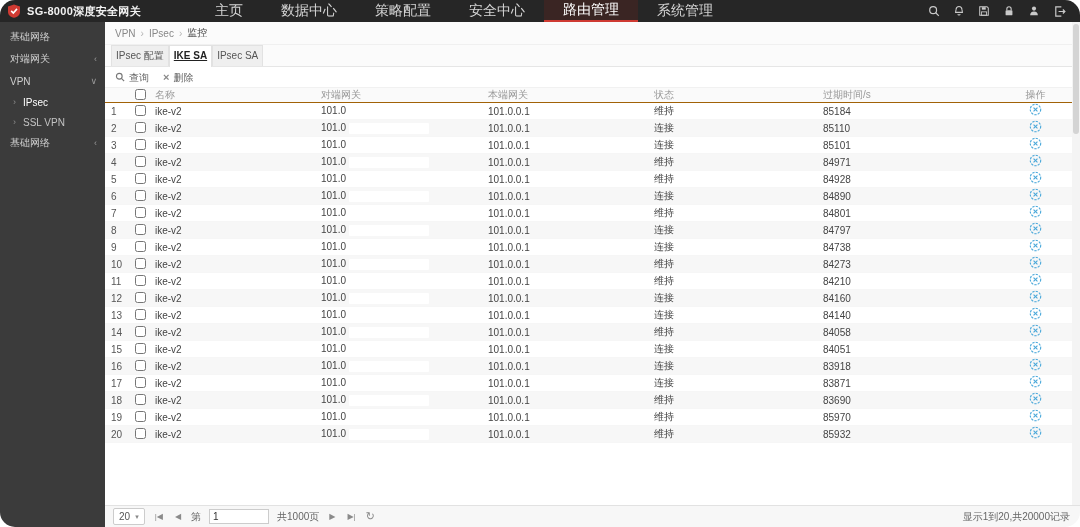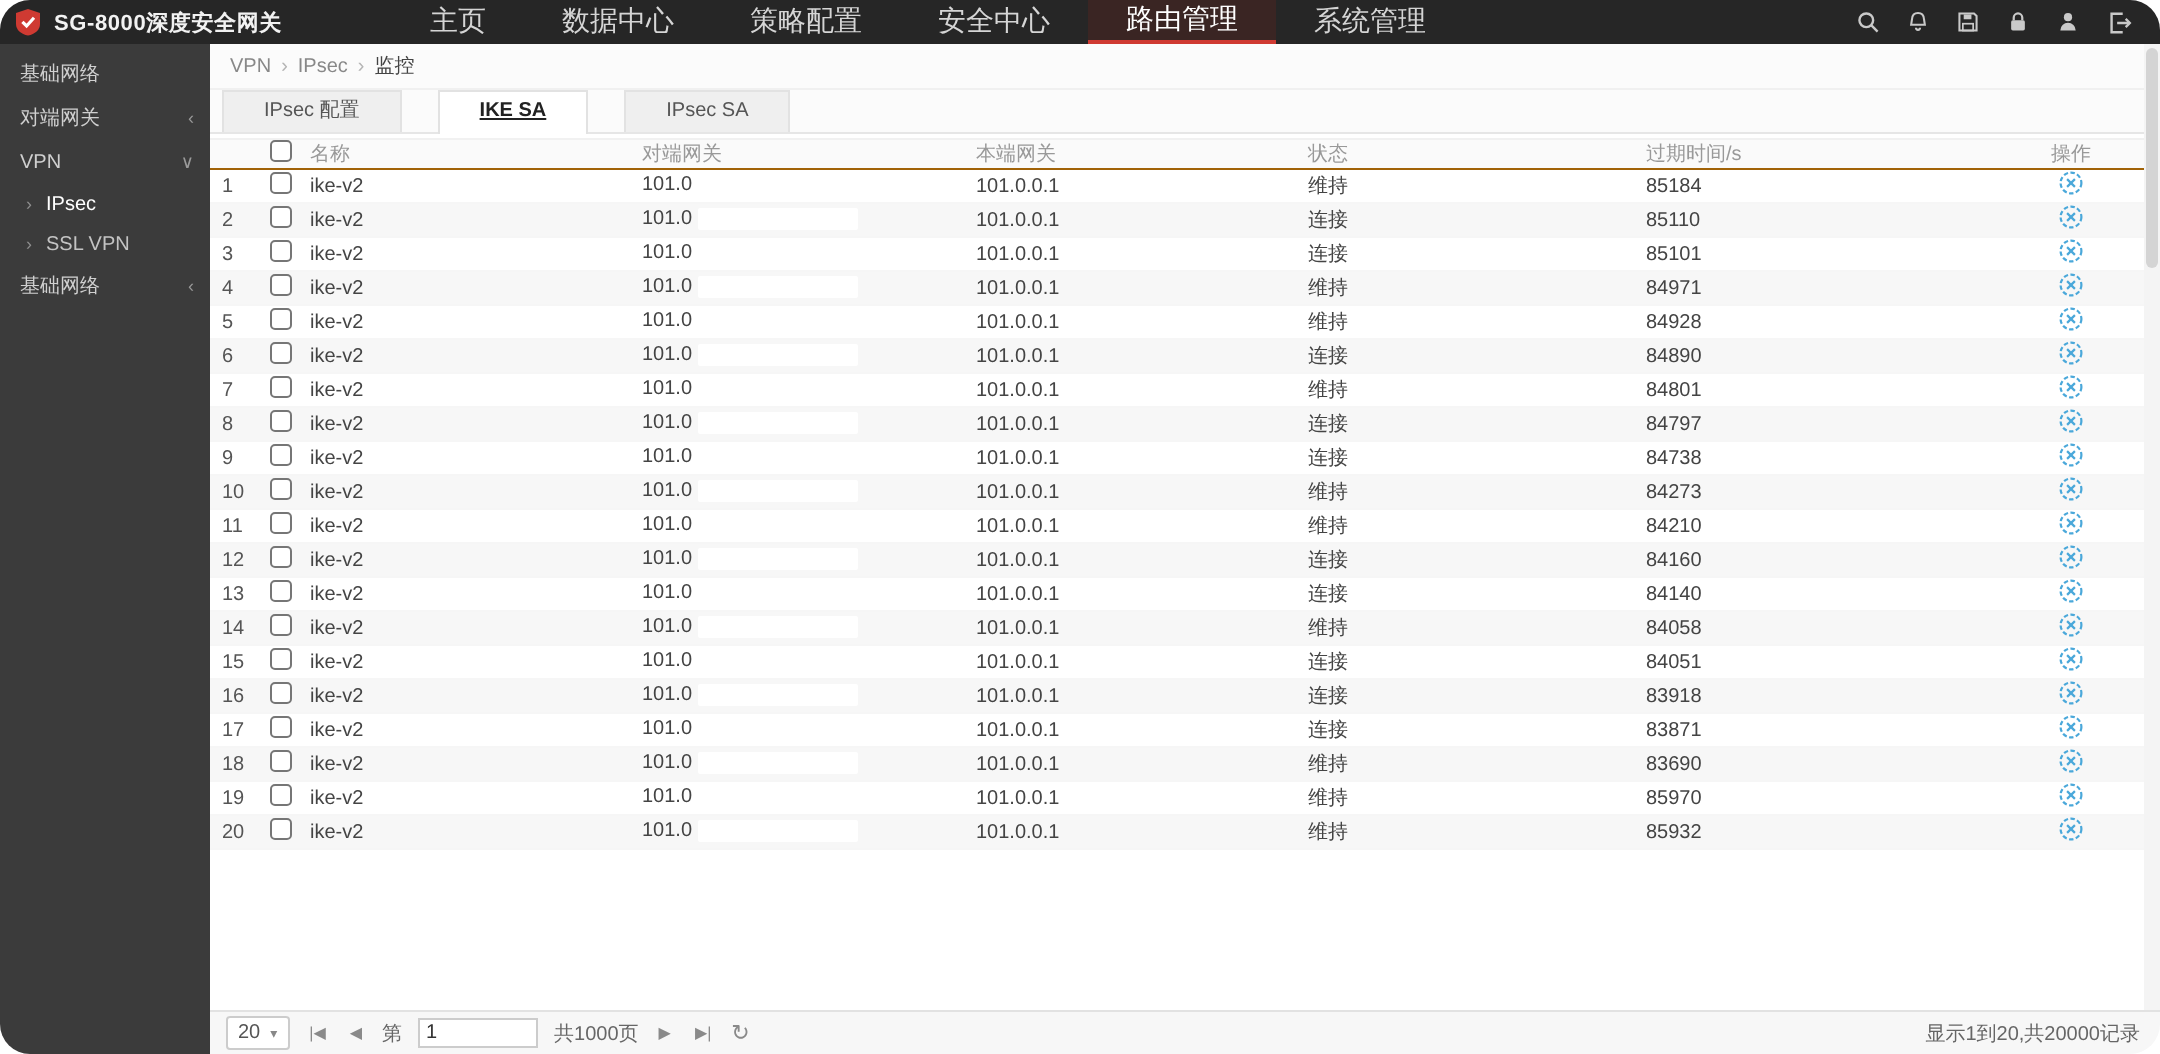--- a/index.html
+++ b/index.html
@@ -25,21 +25,21 @@
   .side-sub .arrow{color:#8f8f8f;font-size:9px;}
   .side-sub.active{color:#ffffff;}
 
   
   .main{position:absolute;top:22px;left:105px;right:0;bottom:0;display:flex;flex-direction:column;background:#fff;}
   .breadcrumb{height:22px;min-height:22px;background:#fbfbfb;border-bottom:1px solid #f0f0f0;display:flex;align-items:center;padding-left:10px;font-size:10px;color:#888;gap:5px;}
   .crumb.last{color:#444;}
   .sep{color:#b5b5b5;}
 
   .tabstrip{height:22px;min-height:22px;background:#fbfbfb;border-bottom:1px solid #e6e6e6;display:flex;align-items:flex-end;padding-left:6px;box-sizing:border-box;}
-  .tab{height:21px;line-height:20px;padding:0 20px;font-size:10px;color:#555;background:#efefef;border:1px solid #e2e2e2;border-bottom:none;margin-right:18px;cursor:pointer;box-sizing:border-box;white-space:nowrap;}
+  .tab{height:21px;line-height:20px;padding:0 4px;font-size:10px;color:#555;background:#efefef;border:1px solid #e2e2e2;border-bottom:none;margin-right:0;cursor:pointer;box-sizing:border-box;white-space:nowrap;}
   .tab.active{background:#fff;font-weight:bold;color:#222;height:22px;margin-bottom:-1px;text-decoration:underline;}
 
   .toolbar{height:15px;min-height:15px;display:flex;align-items:center;padding-left:10px;gap:14px;margin-top:3px;}
   .tool-btn{display:flex;align-items:center;gap:4px;font-size:10px;color:#666;cursor:pointer;}
   .tool-btn .x-glyph{color:#888;font-size:11px;font-weight:bold;line-height:1;}
 
   .grid{display:grid;grid-template-columns:24px 20px 166px 167px 166px 169px 168px 1fr;align-items:center;}
   .thead{height:16px;min-height:16px;background:#fafafa;border-top:1px solid #f1f1f1;border-bottom:1px solid #a16207;font-size:10px;color:#999;margin-top:2px;padding-left:6px;box-sizing:border-box;}
   .thead .hcell{white-space:nowrap;}
   .thead .op-h{text-align:center;}
@@ -167,20 +167,33 @@
         <span class="sep">›</span>
         <span class="crumb last">监控</span>
       </div>
 
     <div class="tabstrip">
         <div class="tab">IPsec 配置</div>
         <div class="tab active">IKE SA</div>
         <div class="tab">IPsec SA</div>
       </div>
 
+    <div class="toolbar">
+      <span class="tool-btn">
+        <span><svg width="10" height="10" viewBox="0 0 14 14">
+              <circle cx="6" cy="6" r="4" fill="none" stroke="#777" stroke-width="1.6"></circle>
+              <line x1="9" y1="9" x2="12.8" y2="12.8" stroke="#777" stroke-width="1.6"></line>
+            </svg></span>
+        <span>查询</span>
+      </span>
+      <span class="tool-btn">
+        <span class="x-glyph">×</span>
+        <span>删除</span>
+      </span>
+    </div>
 
     <div class="grid thead">
       <span class="hcell"></span>
       <span class="hcell"><input type="checkbox" class="cb" style=""></span>
       <span class="hcell">名称</span>
       <span class="hcell">对端网关</span>
       <span class="hcell">本端网关</span>
       <span class="hcell">状态</span>
       <span class="hcell">过期时间/s</span>
       <span class="hcell op-h">操作</span>

